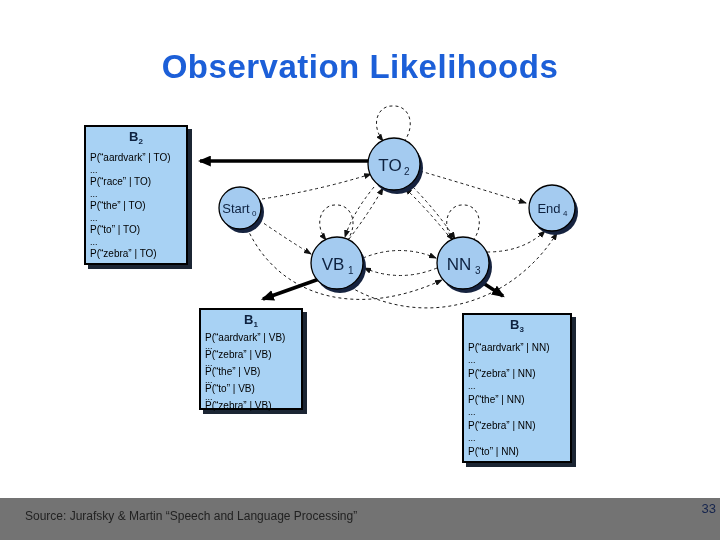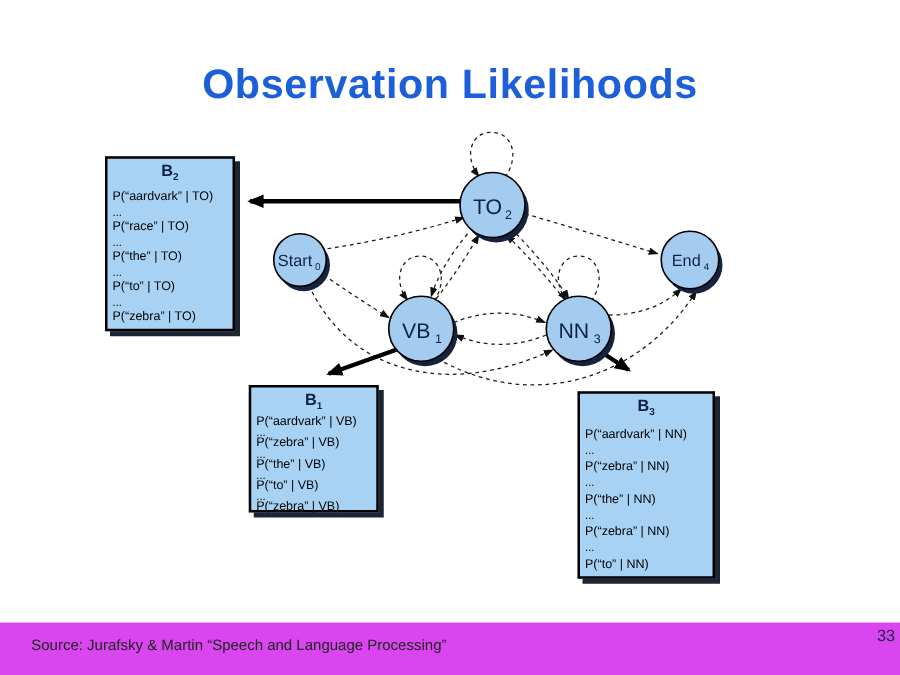--- a/index.html
+++ b/index.html
@@ -24,21 +24,21 @@
   .bbox .dots{font-size:9px;line-height:5px;}
   #box-b2{left:84px;top:125px;width:104px;height:140px;}
   #box-b1{left:199px;top:308px;width:104px;height:102px;}
   #box-b3{left:462px;top:303px;width:110px;height:150px;margin-top:10px;}
   
   .diagram{position:absolute;left:0;top:0;}
   .dashed{fill:none;stroke:#1a1a1a;stroke-width:1;stroke-dasharray:3 3;}
   .thick{fill:none;stroke:#000;stroke-width:3.5;}
   .node-label{fill:#0e2240;}
   
-  .footer{position:absolute;left:0;top:498px;width:720px;height:42px;background:#d946ef;}
+  .footer{position:absolute;left:0;top:498px;width:720px;height:42px;background:#737373;}
   .source{position:absolute;left:25px;top:11px;font-size:12px;color:#222222;}
   .pagenum{position:absolute;right:4px;top:3px;font-size:13px;color:#15244d;}
 </style>
 </head>
 <body>
 
 <div class="slide">
 
   <div class="title">Observation Likelihoods</div>
 

